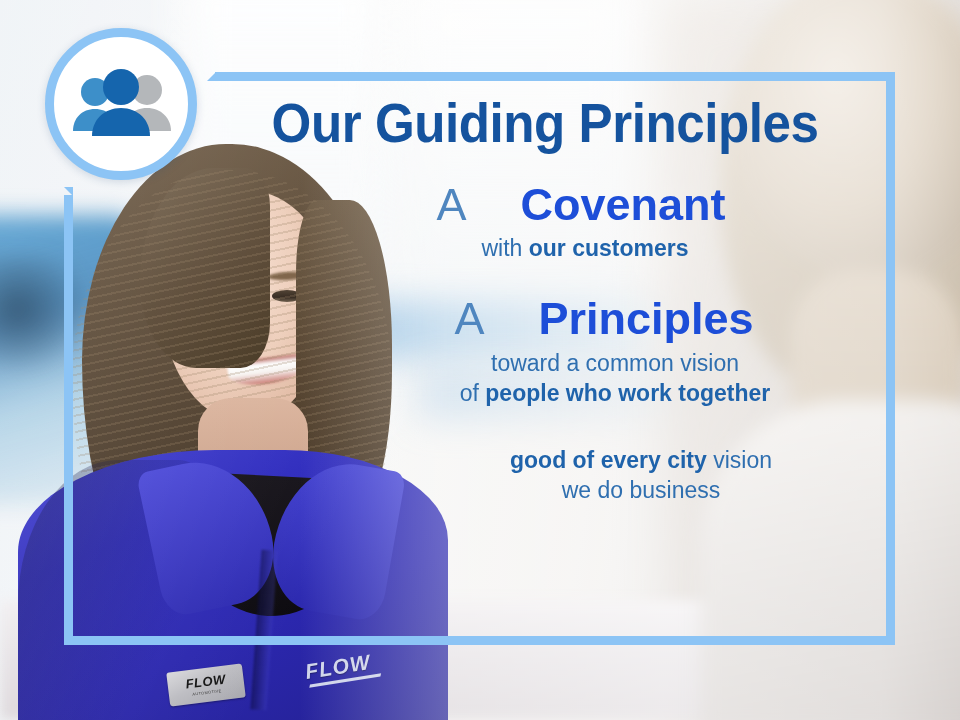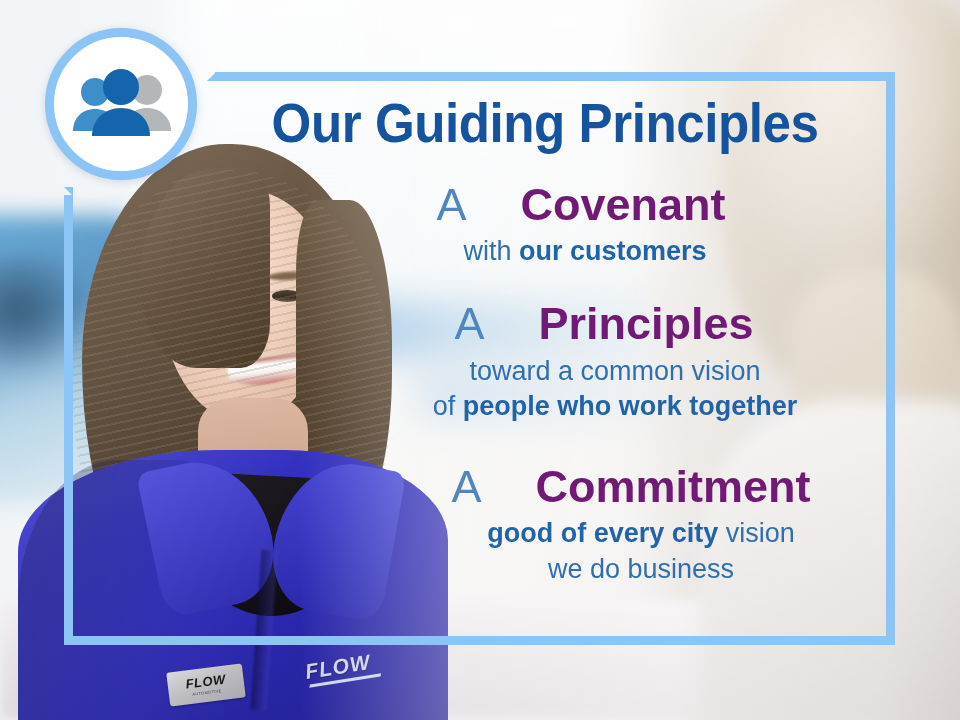--- a/index.html
+++ b/index.html
@@ -464,26 +464,26 @@
     font-size: 45px;
     line-height: 1.12;
     color: #2a6eb5;
     white-space: nowrap;
   }
   .p-head .art {
     font-weight: normal;
     color: #4f86bf;
     margin-right: 10px;
   }
-  .p-head .word { font-weight: bold; color: #701a75; margin-left: 44px; }
+  .p-head .word { font-weight: bold; color: #1d4ed8; margin-left: 44px; }
 
   .p-sub {
     text-align: center;
     font-family: "Liberation Sans", sans-serif;
-    font-size: 27px;
+    font-size: 23px;
     line-height: 1.30;
     color: #2f6fb0;
     margin-top: 4px;
   }
   .p-sub b { font-weight: bold; color: #1f63ab; }
 
   
   .principle.covenant   { margin-left: -18px; }
   .principle.covenant .p-sub { margin-left: 8px; }
   .principle.community  { margin-left: 28px; margin-top: 30px; }
@@ -591,23 +591,20 @@
       <div class="p-head">
         <span class="art">A</span><span class="word">Principles</span>
       </div>
       <div class="p-sub">
         <div><span>toward a common vision</span></div>
         <div><span>of </span><b>people who work together</b></div>
       </div>
     </div>
 
     <div class="principle commitment">
-      <div class="p-head">
-        <span class="art">A</span><span class="word">Commitment</span>
-      </div>
       <div class="p-sub">
         <div><b>good of every city</b><span> vision</span></div>
         <div><span>we do business</span></div>
       </div>
     </div>
 
   </div>
 
 </div>
 

